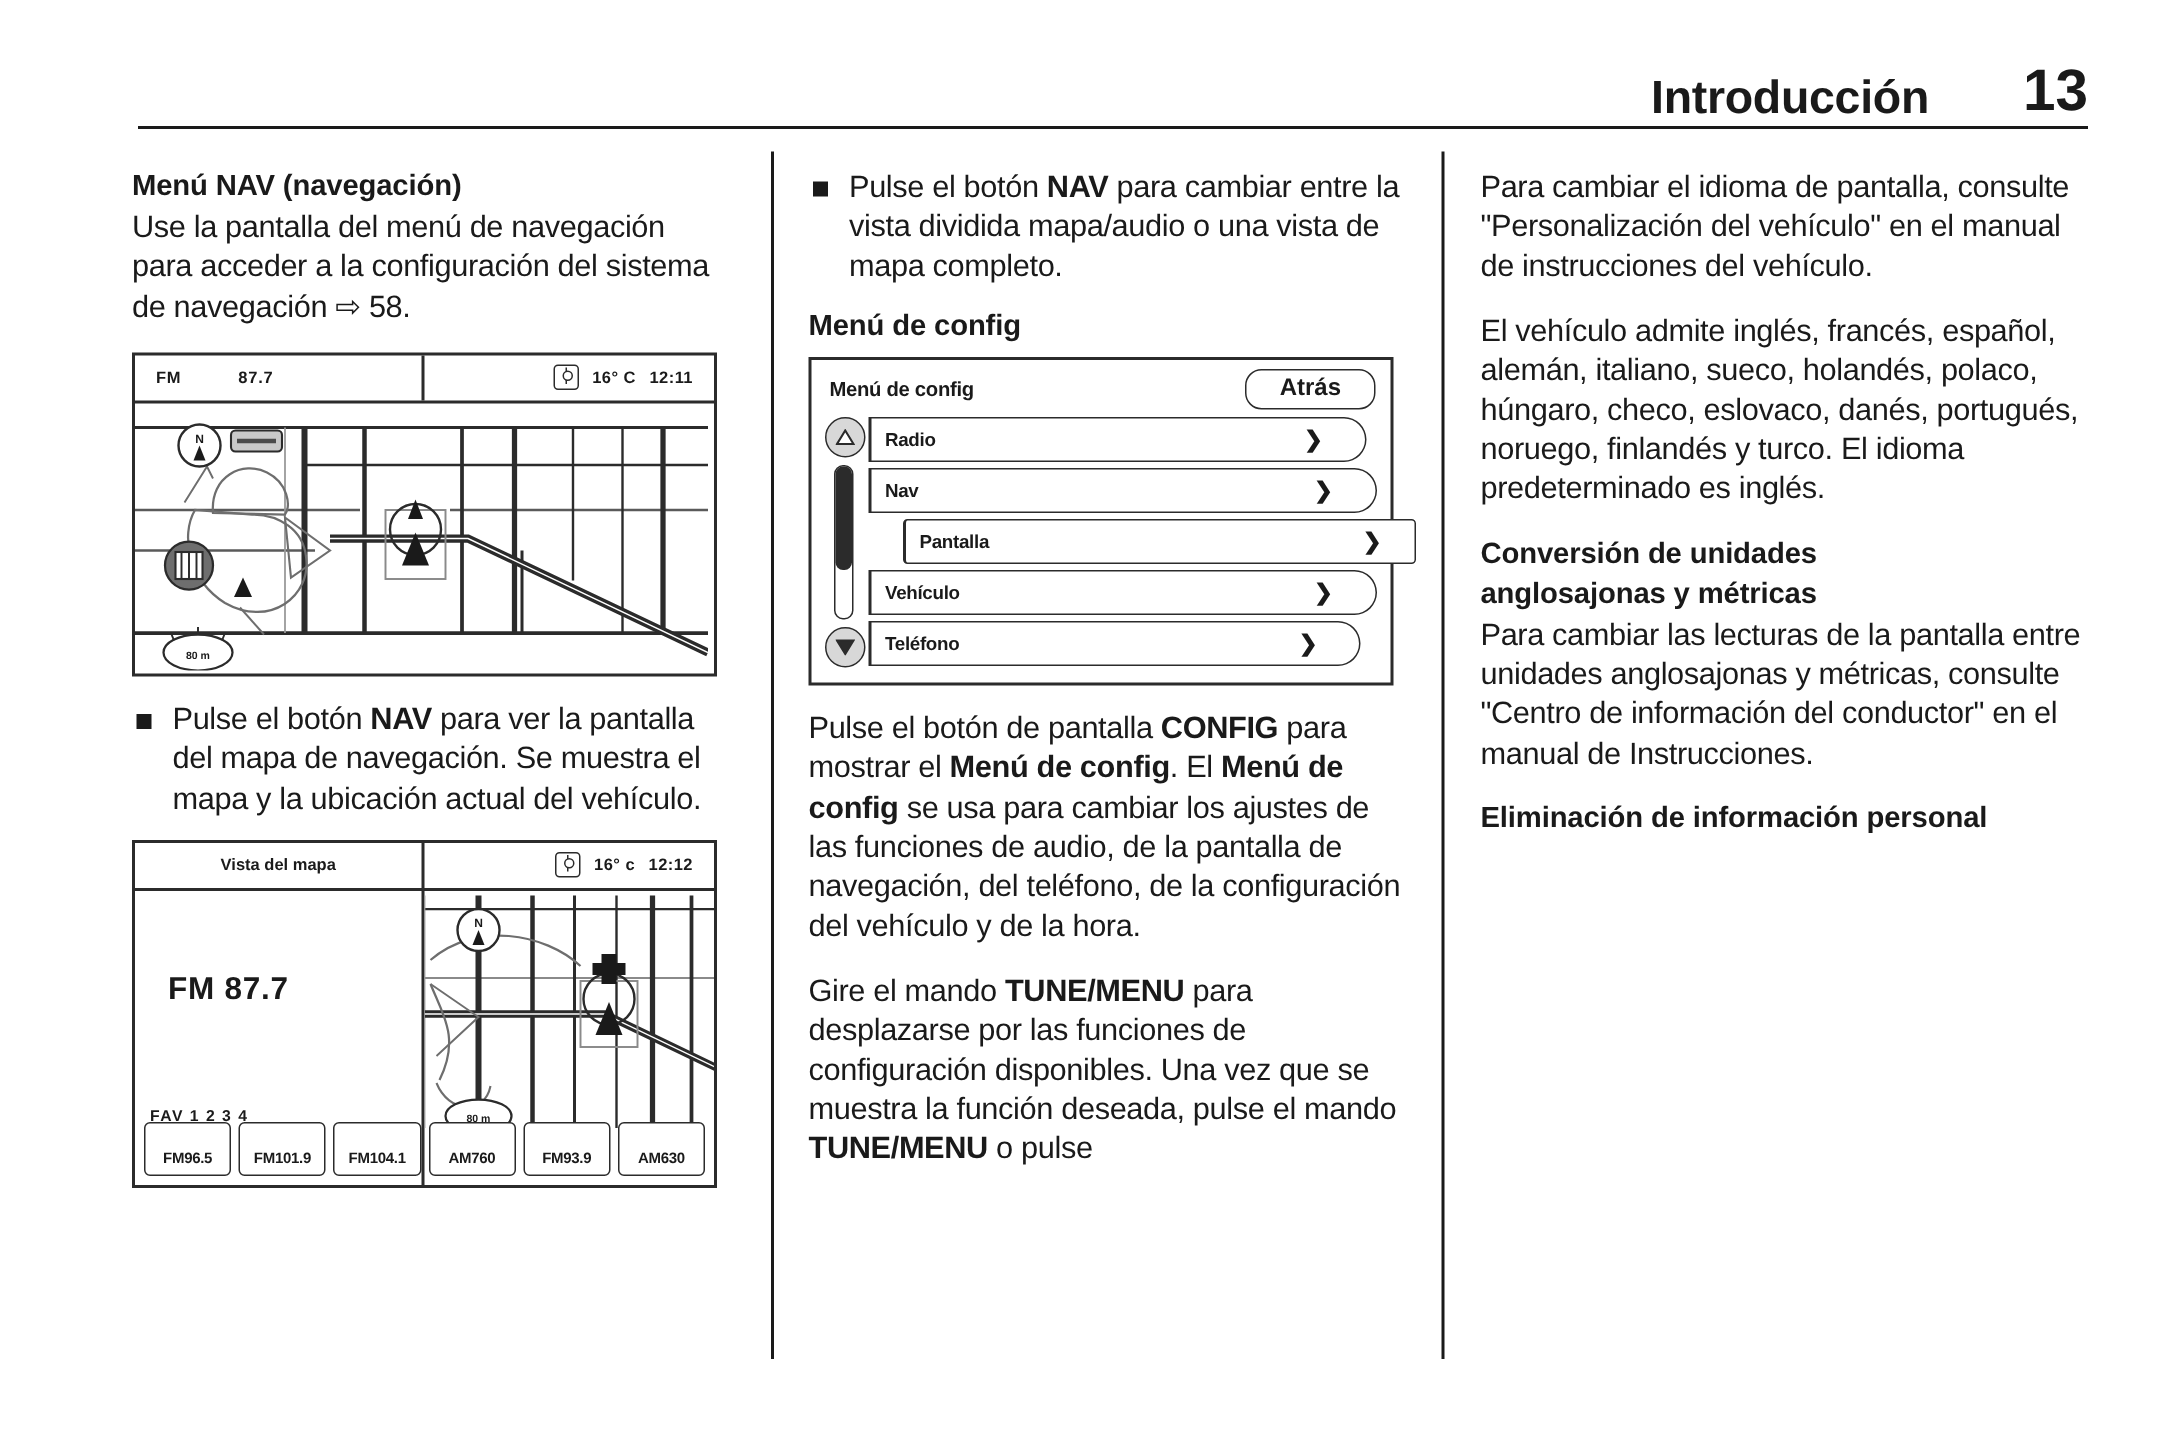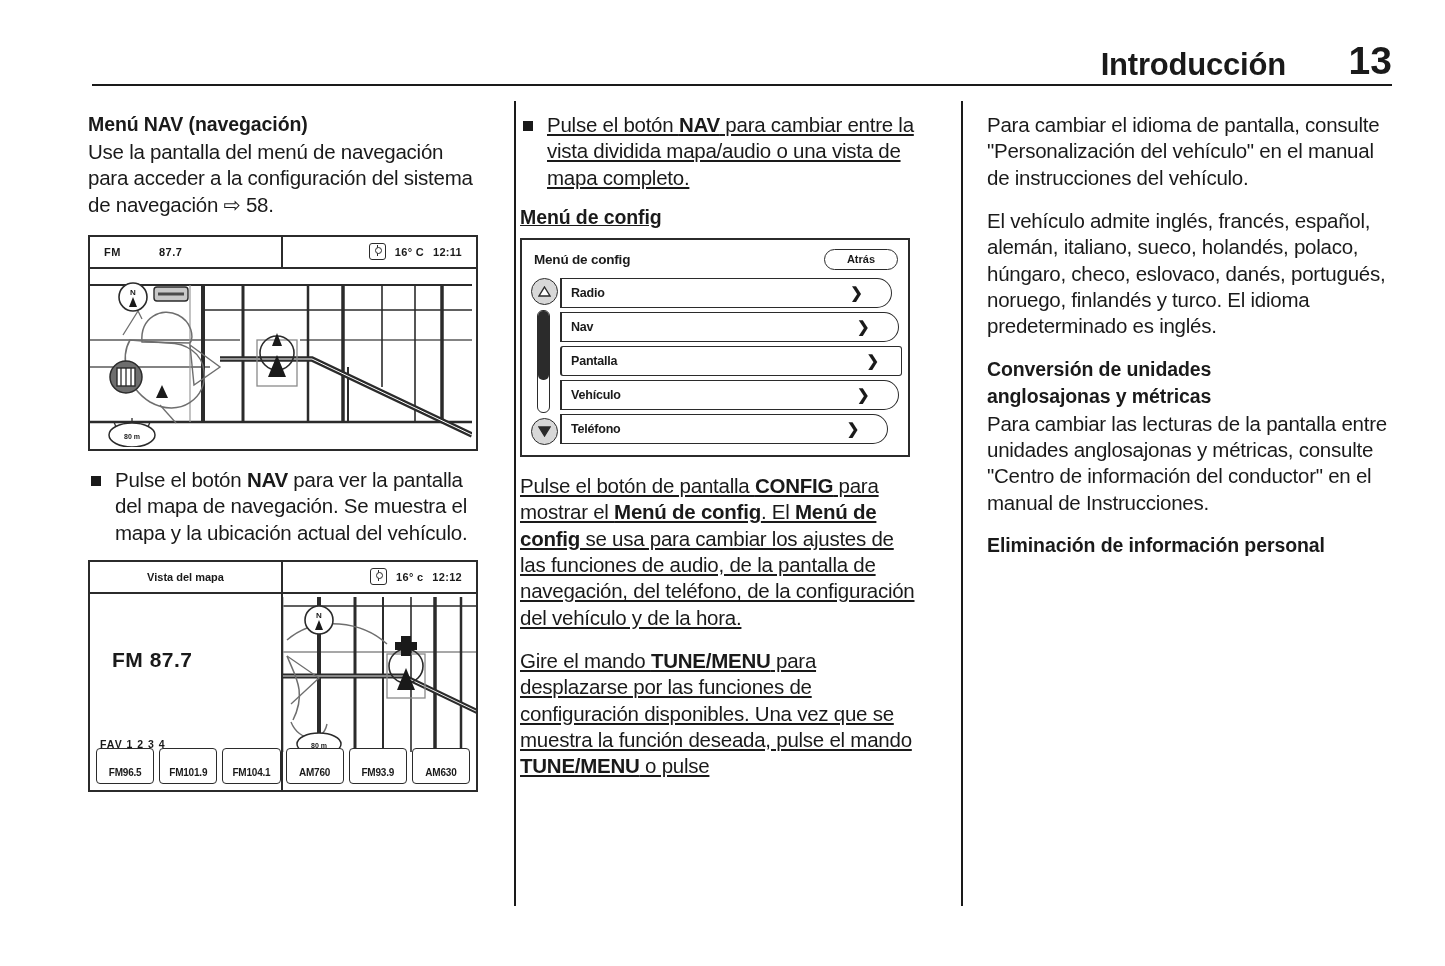--- a/index.html
+++ b/index.html
@@ -51,21 +51,21 @@
     background: #1a1a1a;
   }
 
   
   .col {
     position: absolute;
     top: 112px;
     width: 400px;
   }
   #col1 { left: 88px; }
-  #col2 { left: 520px; text-decoration: underline; }
+  #col2 { left: 539px; }
   #col3 { left: 987px; }
 
   .divider {
     position: absolute;
     top: 101px;
     width: 2px;
     height: 805px;
     background: #1a1a1a;
   }
   #divider1 { left: 514px; }
@@ -210,21 +210,21 @@
     padding: 0 4px 0 6px;
   }
   .cfg-title {
     font-size: 13.5px;
     font-weight: bold;
     letter-spacing: -0.2px;
   }
   .cfg-back {
     border: 1.6px solid #2b2b2b;
     border-radius: 11px;
-    font-size: 11px;
+    font-size: 16px;
     font-weight: bold;
     padding: 3px 22px 4px 22px;
     background: #fff;
   }
   .cfg-list {
     position: absolute;
     left: 32px;
     right: 3px;
     top: 32px;
     bottom: 4px;
@@ -248,21 +248,21 @@
   }
   .cfg-row .chev {
     position: absolute;
     right: 28px;
     font-size: 15px;
     font-weight: bold;
     font-family: "Liberation Sans", sans-serif;
   }
   .cfg-row.r0 { width: 97%; }
   .cfg-row.r1 { width: 99%; }
-  .cfg-row.r2 { width: 100%; border-radius: 3px; }
+  .cfg-row.r2 { width: 100%; border-radius: 3px; margin-left: 23px; }
   .cfg-row.r2 .chev { right: 22px; }
   .cfg-row.r3 { width: 99%; }
   .cfg-row.r4 { width: 96%; }
 
   .cfg-sidebar {
     position: absolute;
     left: 3px;
     top: 32px;
     bottom: 4px;
     width: 28px;

